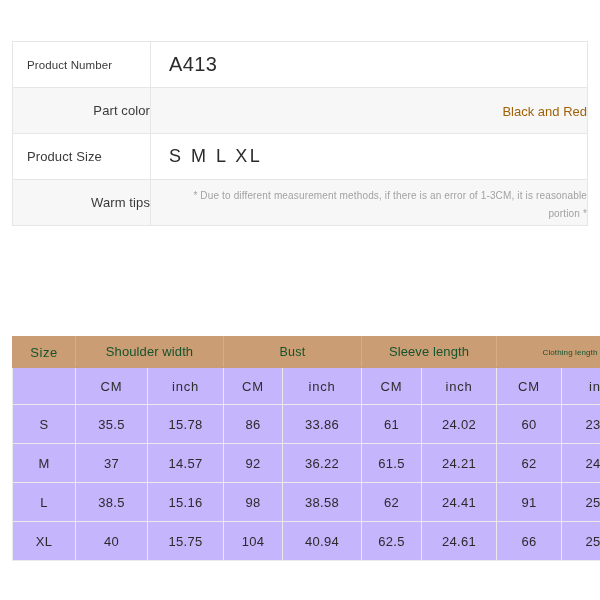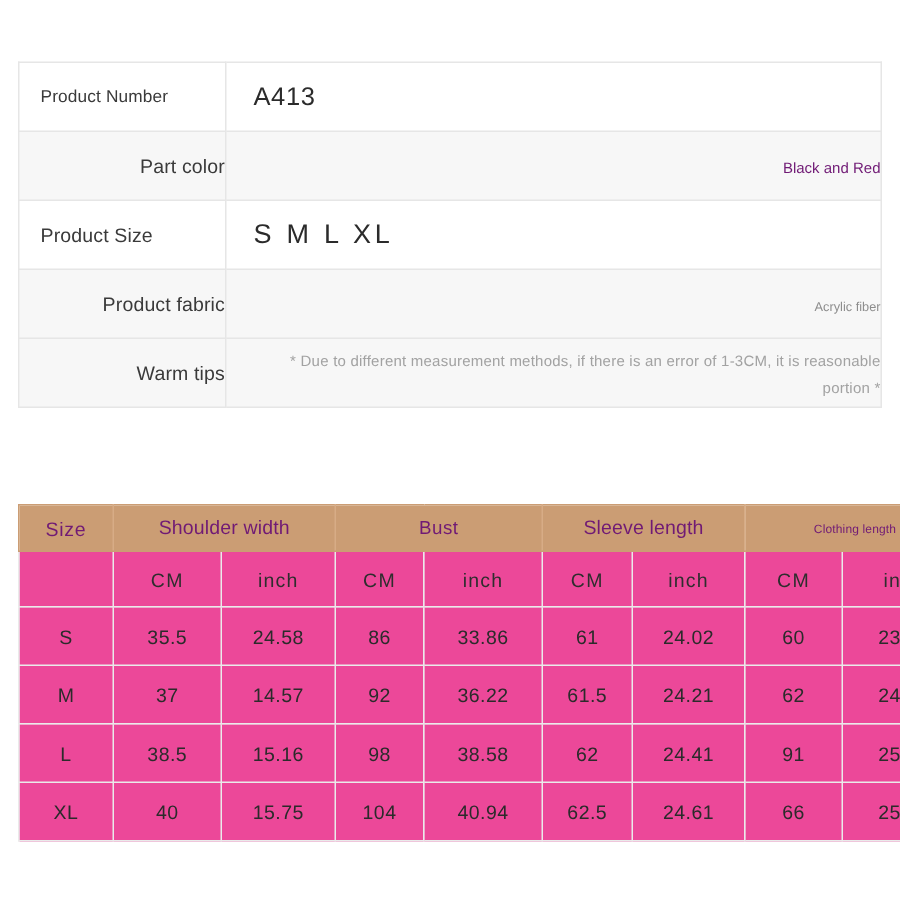--- a/index.html
+++ b/index.html
@@ -51,31 +51,31 @@
     color: #3a3a3a;
     letter-spacing: 0.1px;
   }
   .spec-label.lg {
     font-size: 13px;
   }
   .spec-value {
     padding-left: 18px !important;
   }
   .v-strong {
-    font-size: 17px;
+    font-size: 20px;
     color: #2b2b2b;
     letter-spacing: 0.4px;
   }
   .v-strong.sizes {
     letter-spacing: 2.5px;
     font-size: 18px;
   }
   .v-mid {
-    font-size: 10px;
-    color: #701a75;
+    font-size: 13px;
+    color: #a16207;
   }
   .v-small {
     font-size: 8.5px;
     color: #8d8d8d;
     line-height: 1.25;
     max-width: 60px;
   }
   .v-tip {
     font-size: 10px;
     color: #a2a2a2;
@@ -89,25 +89,25 @@
     top: 336px;
     width: 576px;
     border-collapse: collapse;
     table-layout: fixed;
   }
   .size-table th,
   .size-table td {
     border: 1px solid #eaeaea;
     text-align: center;
     vertical-align: middle;
-    background: #ec4899;
+    background: #c4b5fd;
   }
   .size-table thead th {
     background: #cb9d74;
-    color: #701a75;
+    color: #14532d;
     border: 1px solid #cb9d74;
     border-right-color: #d7ac86;
     font-weight: normal;
     height: 28px;
   }
   .size-table thead th.h-size {
     font-size: 13px;
     letter-spacing: 0.5px;
   }
   .size-table thead th.h-two {
@@ -173,26 +173,20 @@
         </td>
       </tr>
 
       <tr>
         <td class="spec-label lg">Product Size</td>
         <td class="spec-value">
           <span class="v-strong sizes">S M L XL</span>
         </td>
       </tr>
 
-      <tr class="shaded">
-        <td class="spec-label lg">Product fabric</td>
-        <td class="spec-value">
-          <span class="v-small">Acrylic fiber</span>
-        </td>
-      </tr>
 
 
       <tr class="shaded">
         <td class="spec-label lg">Warm tips</td>
         <td class="spec-value">
           <span class="v-tip">* Due to different measurement methods, if there is an error of 1-3CM, it is reasonable portion *</span>
         </td>
       </tr>
     </tbody>
   </table>
@@ -227,21 +221,21 @@
         <td>inch</td>
         <td>CM</td>
         <td>inch</td>
         <td>CM</td>
         <td>inch</td>
       </tr>
 
       <tr class="datarow">
         <td class="sz">S</td>
         <td>35.5</td>
-        <td>24.58</td>
+        <td>15.78</td>
         <td>86</td>
         <td>33.86</td>
         <td>61</td>
         <td>24.02</td>
         <td>60</td>
         <td>23.62</td>
       </tr>
 
       <tr class="datarow">
         <td class="sz">M</td>

